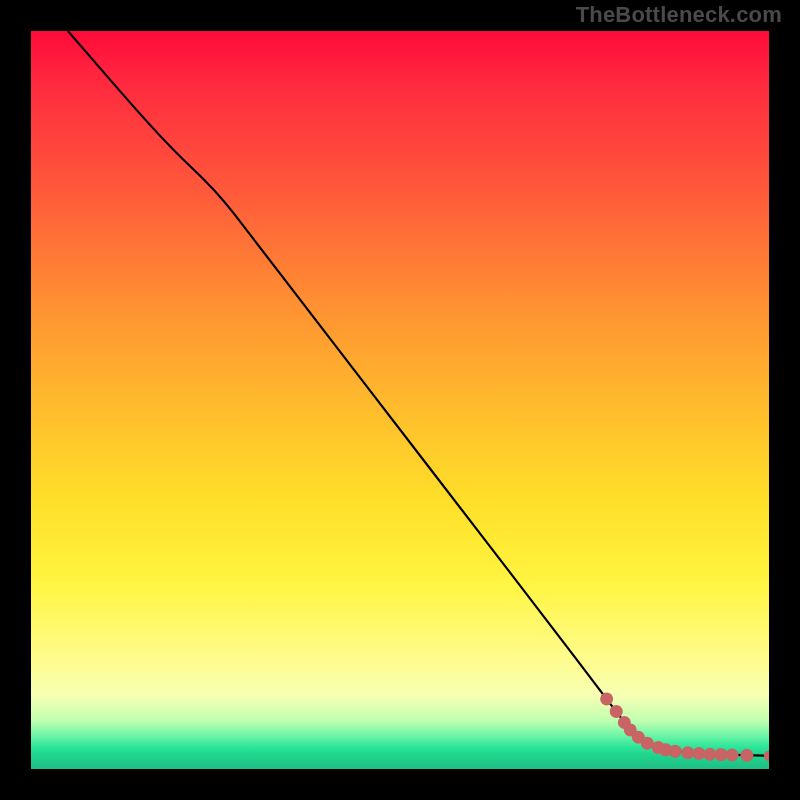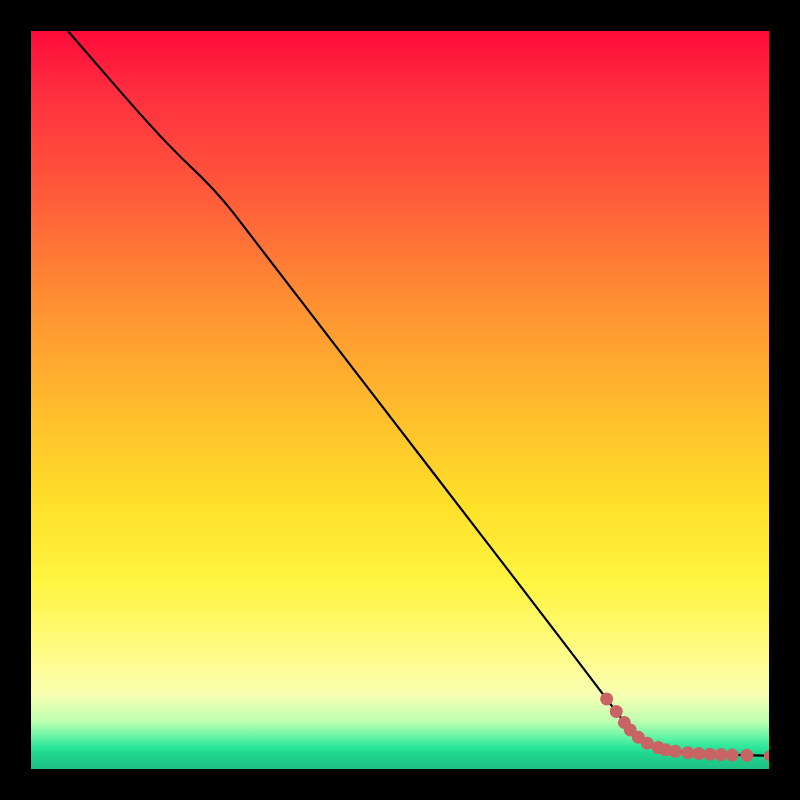--- a/index.html
+++ b/index.html
@@ -58,20 +58,21 @@
     top: 0;
     width: 738px;
     height: 738px;
   }
 </style>
 </head>
 <body>
 
 <div class="frame">
 
+  <div class="watermark">TheBottleneck.com</div>
 
   <div class="plot-area">
     <svg id="plot-svg" class="plot-svg" viewBox="0 0 738 738" preserveAspectRatio="none">
       <path id="curve-path" fill="none" stroke-width="2.2" stroke="#000000" d="M 36.90 0.00 Q 36.90 0.00 84.87 55.35 Q 132.84 110.70 158.67 134.69 Q 184.50 158.67 202.95 182.65 Q 221.40 206.64 258.30 254.61 Q 295.20 302.58 332.10 350.55 Q 369.00 398.52 405.90 446.49 Q 442.80 494.46 479.70 542.43 Q 516.60 590.40 546.12 629.14 Q 575.64 667.89 586.71 682.65 Q 597.78 697.41 608.85 705.90 Q 619.92 714.38 634.68 717.70 Q 649.44 721.03 664.20 722.13 Q 678.96 723.24 693.72 723.61 Q 708.48 723.98 723.24 724.35 T 738.00 724.72"></path>
       <g id="scatter-group">
           <circle cx="575.64" cy="667.89" r="6.5" fill="#c86464"></circle>
           <circle cx="585.23" cy="680.44" r="6.5" fill="#c86464"></circle>
           <circle cx="593.35" cy="691.51" r="6.5" fill="#c86464"></circle>
           <circle cx="599.26" cy="698.89" r="6.5" fill="#c86464"></circle>
           <circle cx="607.37" cy="706.27" r="6.5" fill="#c86464"></circle>

